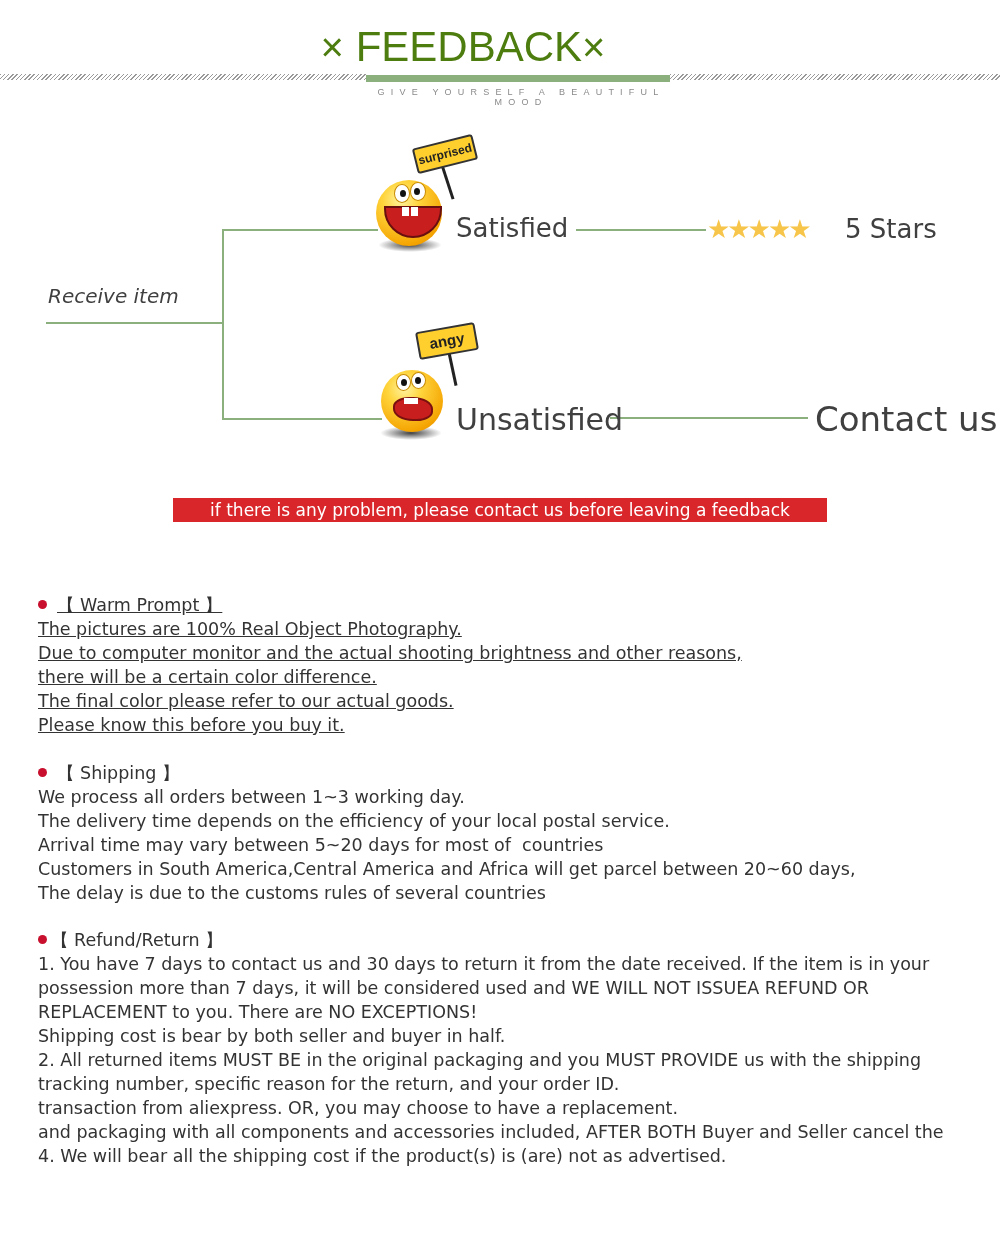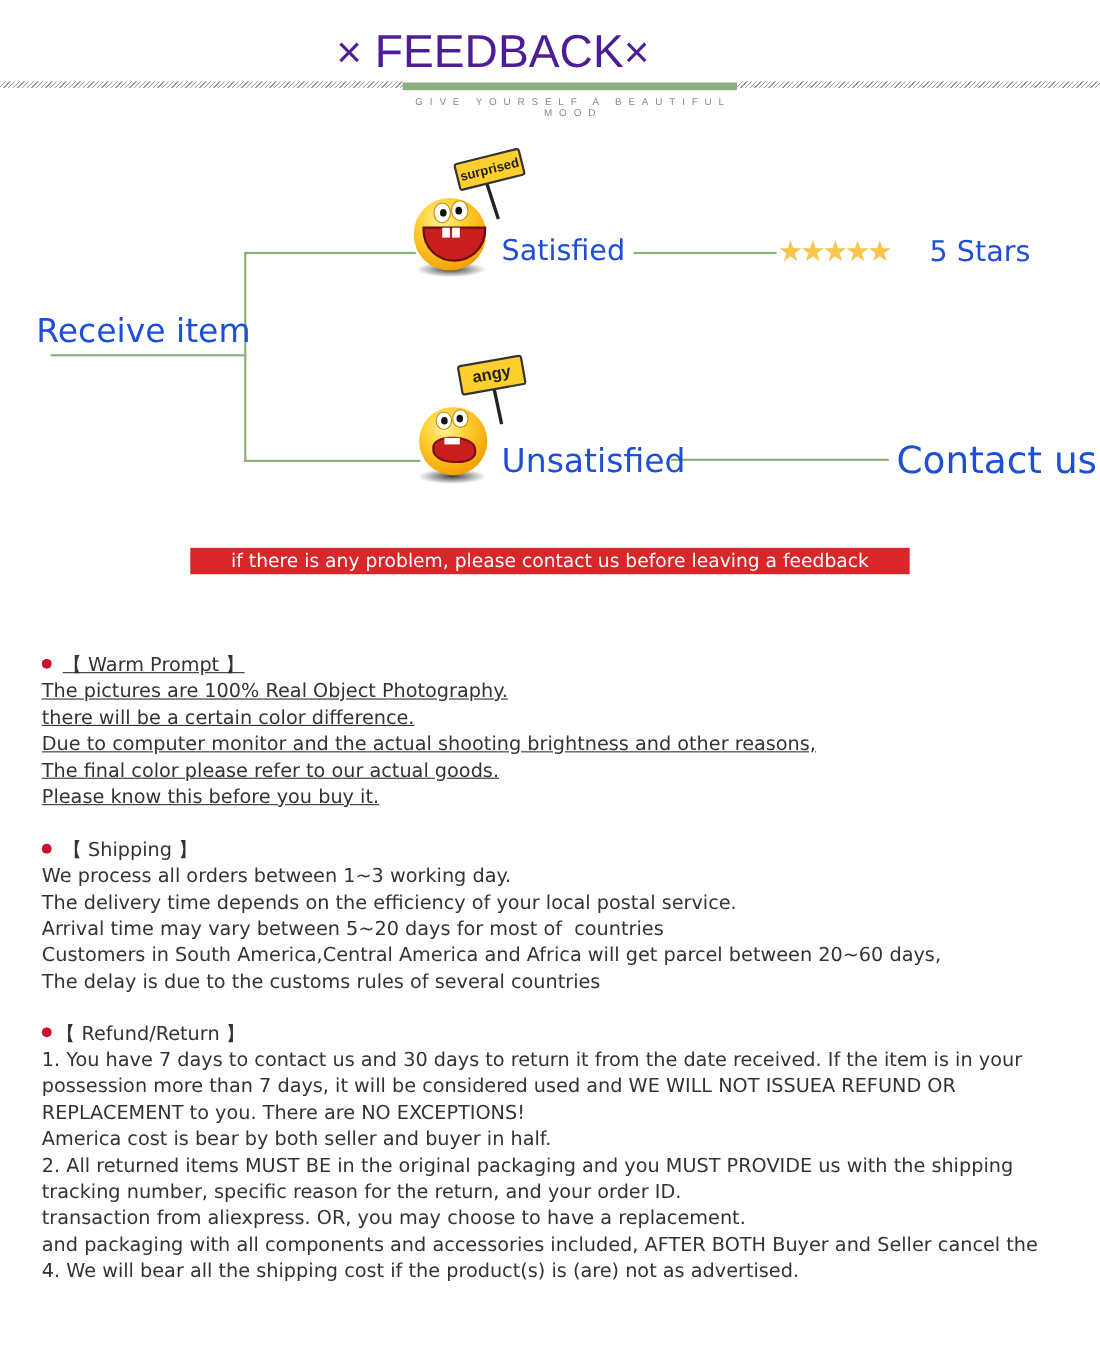--- a/index.html
+++ b/index.html
@@ -1,31 +1,31 @@
 <!DOCTYPE html>
 <html><head>
 <meta charset="utf-8">
 <style>
   html, body { margin:0; padding:0; background:#ffffff; }
   body { width:1000px; height:1247px; position:relative; overflow:hidden; font-family:"DejaVu Sans", sans-serif; color:#111; }
   .abs { position:absolute; }
 
   
-  .title { left:0; top:22px; width:896px; text-align:center; font-family:"Liberation Sans", sans-serif; font-size:42px; letter-spacing:0px; color:#4c1d95; line-height:50px; }
+  .title { left:15px; top:22px; width:896px; text-align:center; font-family:"Liberation Sans", sans-serif; font-size:42px; letter-spacing:0px; color:#4d7c0f; line-height:50px; }
   .title .x { font-weight:300; font-size:40px; }
   .hatch { top:74px; height:6px; background-image:repeating-linear-gradient(135deg, #9a9a9a 0 1px, #ffffff 1px 3px); }
   .hatch.left { left:0; width:366px; }
   .hatch.right { left:670px; width:330px; }
   .green-bar { left:366px; top:75px; width:304px; height:7px; background:#8caf7e; }
   .subtitle { left:366px; top:87px; width:310px; text-align:center; font-family:"Liberation Sans", sans-serif; font-size:9px; letter-spacing:6.2px; color:#8a8a8a; }
 
   
   .line { background:#8caf7e; }
-  .diag-text { font-family:"DejaVu Sans", sans-serif; color:#1d4ed8; white-space:nowrap; }
-  .lbl-receive { left:33px; top:284px; font-size:30px; }
+  .diag-text { font-family:"DejaVu Sans", sans-serif; color:#404040; white-space:nowrap; }
+  .lbl-receive { left:48px; top:284px; font-size:20px;font-style:italic; }
   .lbl-satisfied { left:456px; top:213px; font-size:26px; }
   .lbl-unsatisfied { left:456px; top:402px; font-size:30px; }
   .lbl-stars { left:845px; top:214px; font-size:26px; }
   .lbl-contact { left:815px; top:399px; font-size:34px; }
   .stars { left:707px; top:214px; font-size:26px; color:#f6c54a; letter-spacing:-3px; }
 
   
   .emoji { border-radius:50%; background:radial-gradient(circle at 38% 30%, #fff3a0 0%, #ffd43b 30%, #f4a300 75%, #d17a00 100%); }
   .shadow { border-radius:50%; background:radial-gradient(ellipse at center, rgba(0,0,0,0.75) 0%, rgba(0,0,0,0) 70%); }
   .eye { background:#fff; border-radius:50%; border:1px solid #c88a00; }
@@ -96,39 +96,39 @@
   </div>
   <div class="abs diag-text lbl-unsatisfied">Unsatisfied</div>
   <div class="abs diag-text lbl-contact">Contact us</div>
 </div>
 
 <div class="abs banner">if there is any problem, please contact us before leaving a feedback</div>
 
 <div class="abs section" style="top:593px;text-decoration:underline;">
   <div class="head"><span class="bullet"></span><span>【 Warm Prompt 】</span></div>
   <div class="line-text">The pictures are 100% Real Object Photography.</div>
+  <div class="line-text">Due to computer monitor and the actual shooting brightness and other reasons,</div>
   <div class="line-text">there will be a certain color difference.</div>
-  <div class="line-text">Due to computer monitor and the actual shooting brightness and other reasons,</div>
   <div class="line-text">The final color please refer to our actual goods.</div>
   <div class="line-text">Please know this before you buy it.</div>
 </div>
 
 <div class="abs section" style="top:761px;">
   <div class="head"><span class="bullet"></span><span>【 Shipping 】</span></div>
   <div class="line-text">We process all orders between 1~3 working day.</div>
   <div class="line-text">The delivery time depends on the efficiency of your local postal service.</div>
   <div class="line-text">Arrival time may vary between 5~20 days for most of  countries</div>
   <div class="line-text">Customers in South America,Central America and Africa will get parcel between 20~60 days,</div>
   <div class="line-text">The delay is due to the customs rules of several countries</div>
 </div>
 
 <div class="abs section" style="top:928px;">
   <div class="head"><span class="bullet" style="margin-right:4px;"></span><span>【 Refund/Return 】</span></div>
   <div class="line-text">1. You have 7 days to contact us and 30 days to return it from the date received. If the item is in your</div>
   <div class="line-text">possession more than 7 days, it will be considered used and WE WILL NOT ISSUEA REFUND OR</div>
   <div class="line-text">REPLACEMENT to you. There are NO EXCEPTIONS!</div>
-  <div class="line-text">America cost is bear by both seller and buyer in half.</div>
+  <div class="line-text">Shipping cost is bear by both seller and buyer in half.</div>
   <div class="line-text">2. All returned items MUST BE in the original packaging and you MUST PROVIDE us with the shipping</div>
   <div class="line-text">tracking number, specific reason for the return, and your order ID.</div>
   <div class="line-text">transaction from aliexpress. OR, you may choose to have a replacement.</div>
   <div class="line-text">and packaging with all components and accessories included, AFTER BOTH Buyer and Seller cancel the</div>
   <div class="line-text">4. We will bear all the shipping cost if the product(s) is (are) not as advertised.</div>
 </div>
 
 </body></html>

